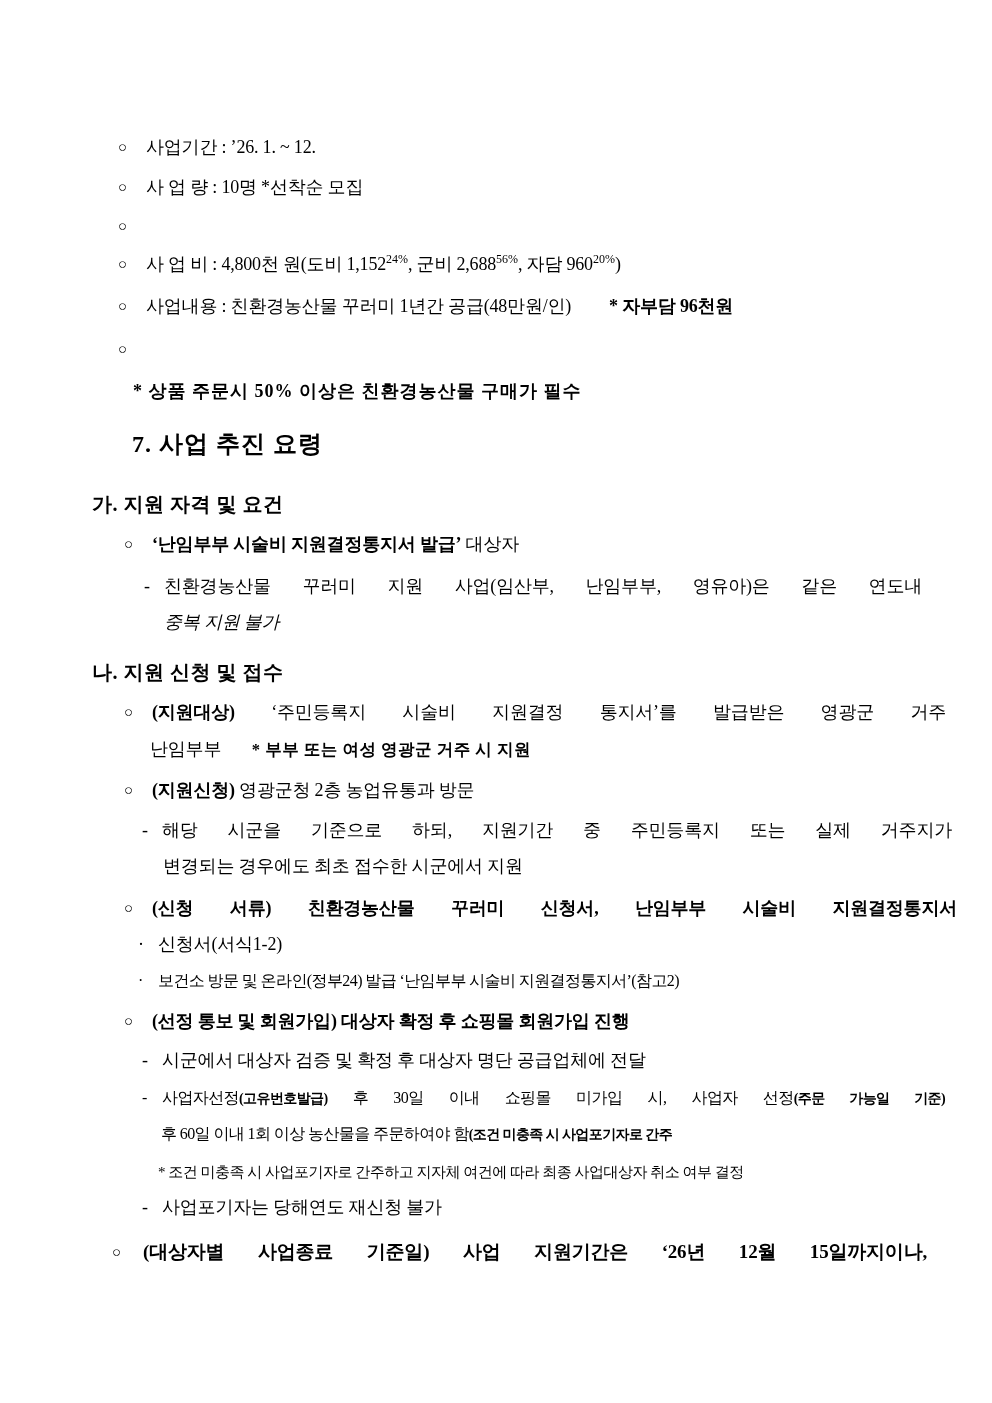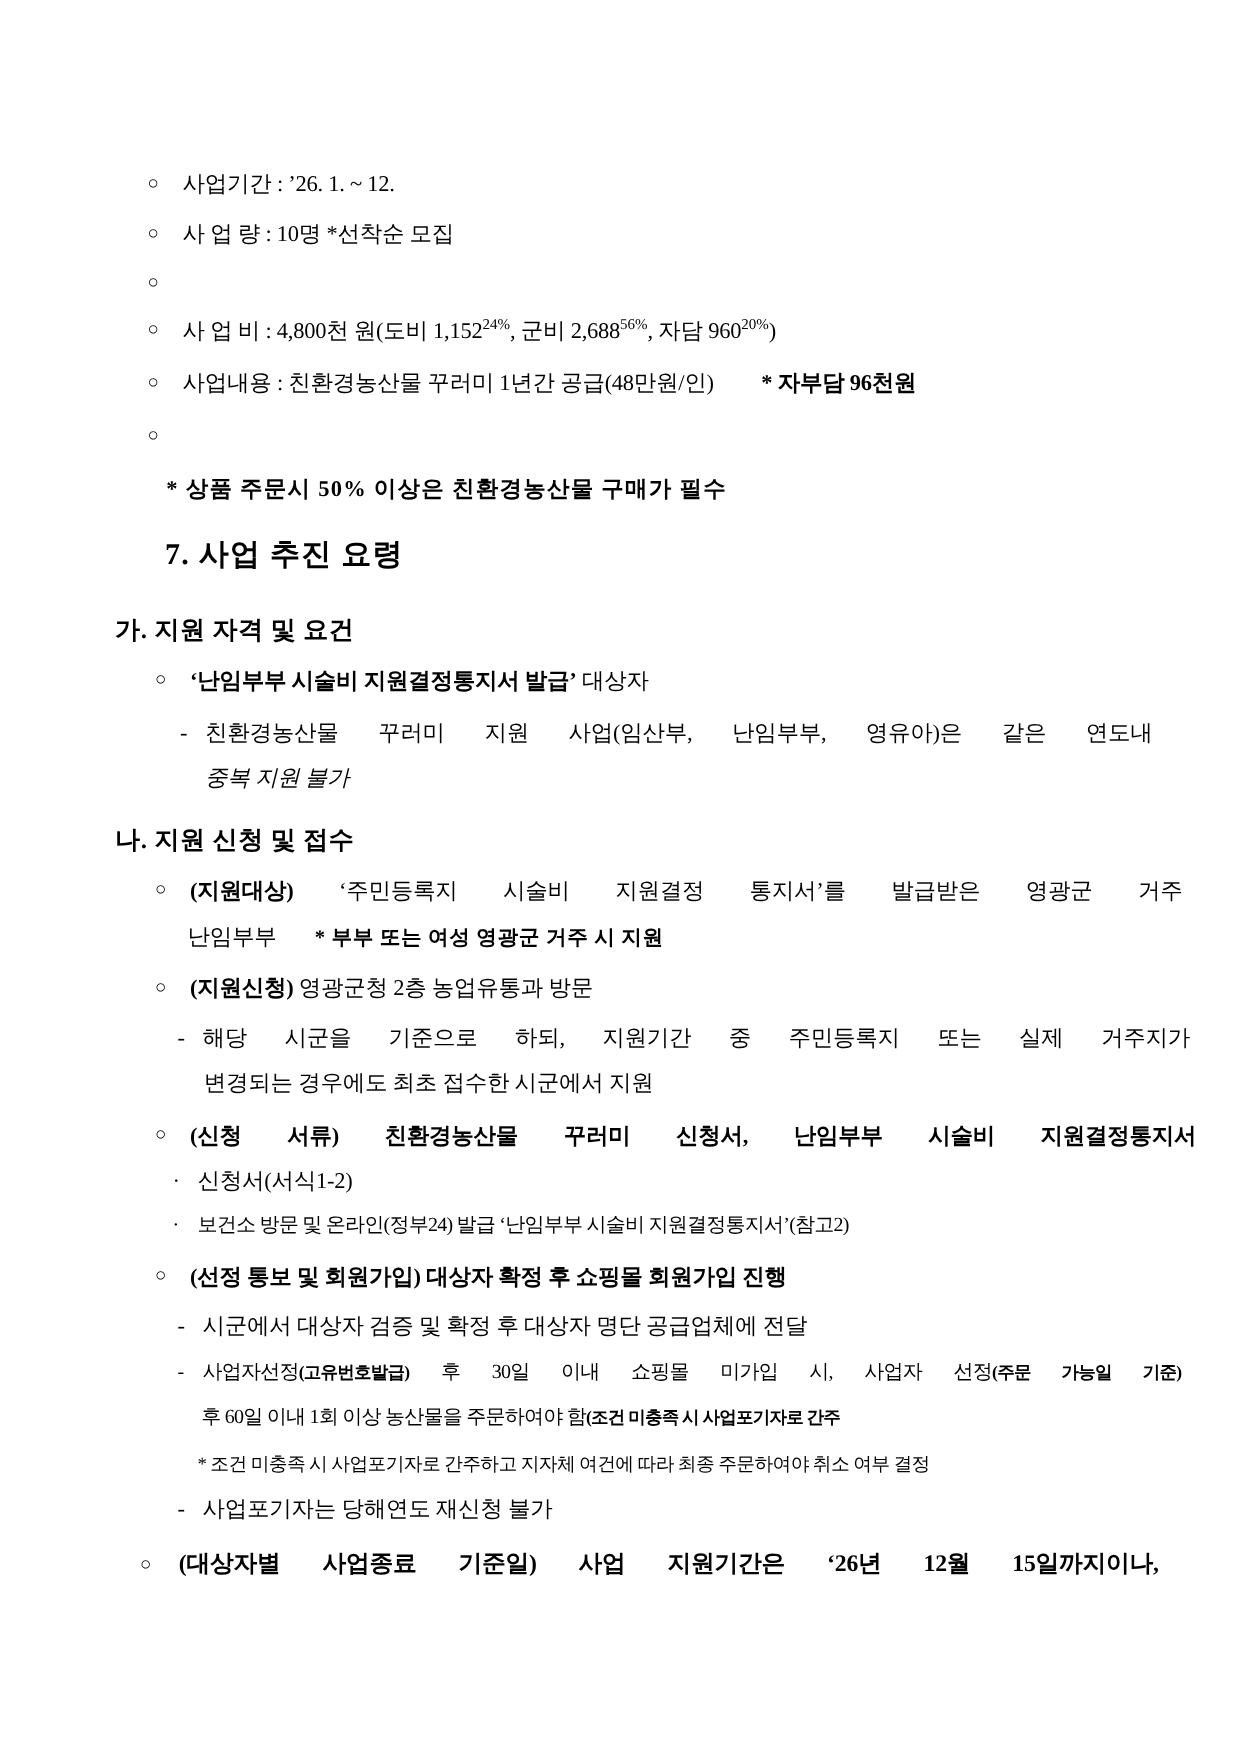--- a/index.html
+++ b/index.html
@@ -129,21 +129,21 @@
     <span class="mark dmark">-</span>
     <span>시군에서 대상자 검증 및 확정 후 대상자 명단 공급업체에 전달</span>
   </div>
   <div class="line flexline cond" style="left:142px;top:1085px;width:803px;">
     <span class="mark dmark">-</span>
     <span class="jcontent"><span>사업자선정</span><span class="sm">(고유번호발급)</span><span> 후 30일 이내 쇼핑몰 미가입 시, 사업자 선정</span><span class="sm">(주문 가능일 기준)</span></span>
   </div>
   <div class="line cond" style="left:161px;top:1121px;">
     <span>후 60일 이내 1회 이상 농산물을 주문하여야 함</span><span class="sm">(조건 미충족 시 사업포기자로 간주</span>
   </div>
-  <div class="line note-small" style="left:158px;top:1159px;">* 조건 미충족 시 사업포기자로 간주하고 지자체 여건에 따라 최종 주문하여야 취소 여부 결정</div>
+  <div class="line note-small" style="left:158px;top:1159px;">* 조건 미충족 시 사업포기자로 간주하고 지자체 여건에 따라 최종 사업대상자 취소 여부 결정</div>
   <div class="line flexline" style="left:142px;top:1194px;width:600px;">
     <span class="mark dmark">-</span>
     <span>사업포기자는 당해연도 재신청 불가</span>
   </div>
 
   <div class="line flexline" style="left:112px;top:1239px;width:815px;">
     <span class="mark cmark" style="width:31px;">○</span>
     <span class="jcontent b" style="font-size:19px;">(대상자별 사업종료 기준일) 사업 지원기간은 ‘26년 12월 15일까지이나,</span>
   </div>
 

